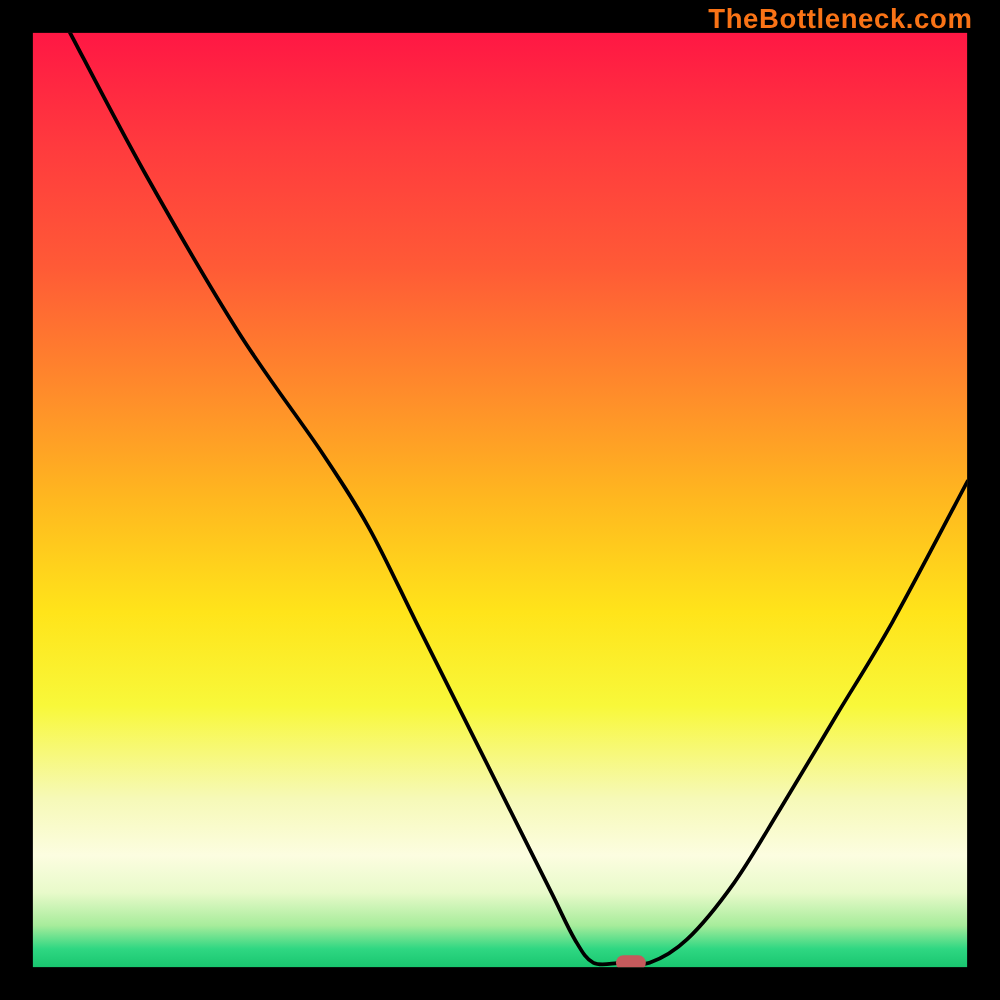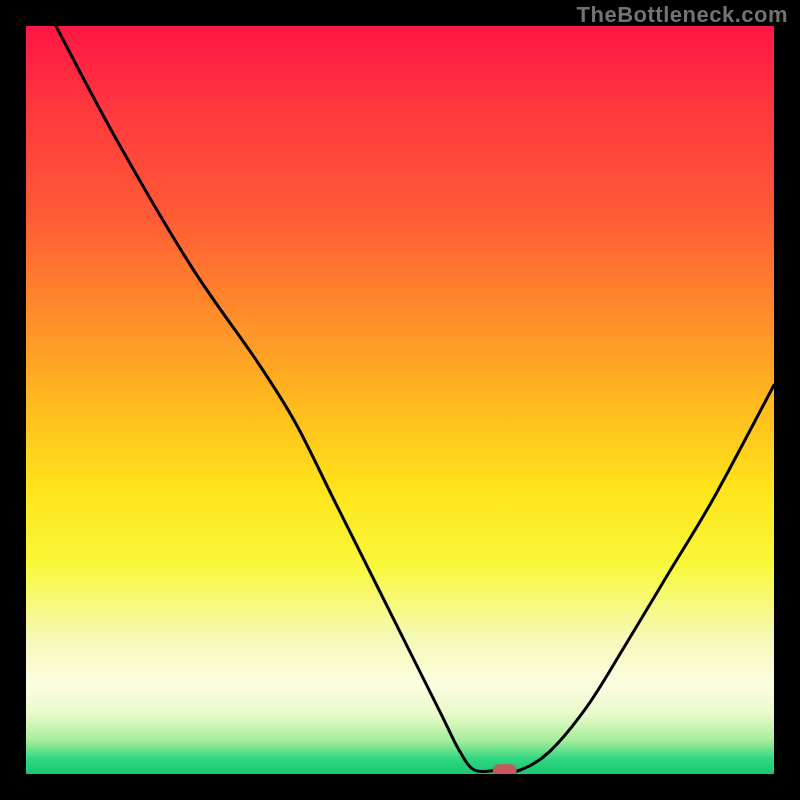--- a/index.html
+++ b/index.html
@@ -13,22 +13,22 @@
   }
   .frame {
     position: relative;
     width: 800px;
     height: 800px;
     background: #000;
   }
   .watermark {
     position: absolute;
     top: 2px;
-    right: 12px;
-    color: #737373;
+    right: 22px;
+    color: #f97316;
     font-size: 22px;
     font-weight: 600;
     letter-spacing: 0.5px;
     z-index: 5;
     margin-left: 42px;
   }
   .plot {
     position: absolute;
     left: 26px;
     top: 26px;

